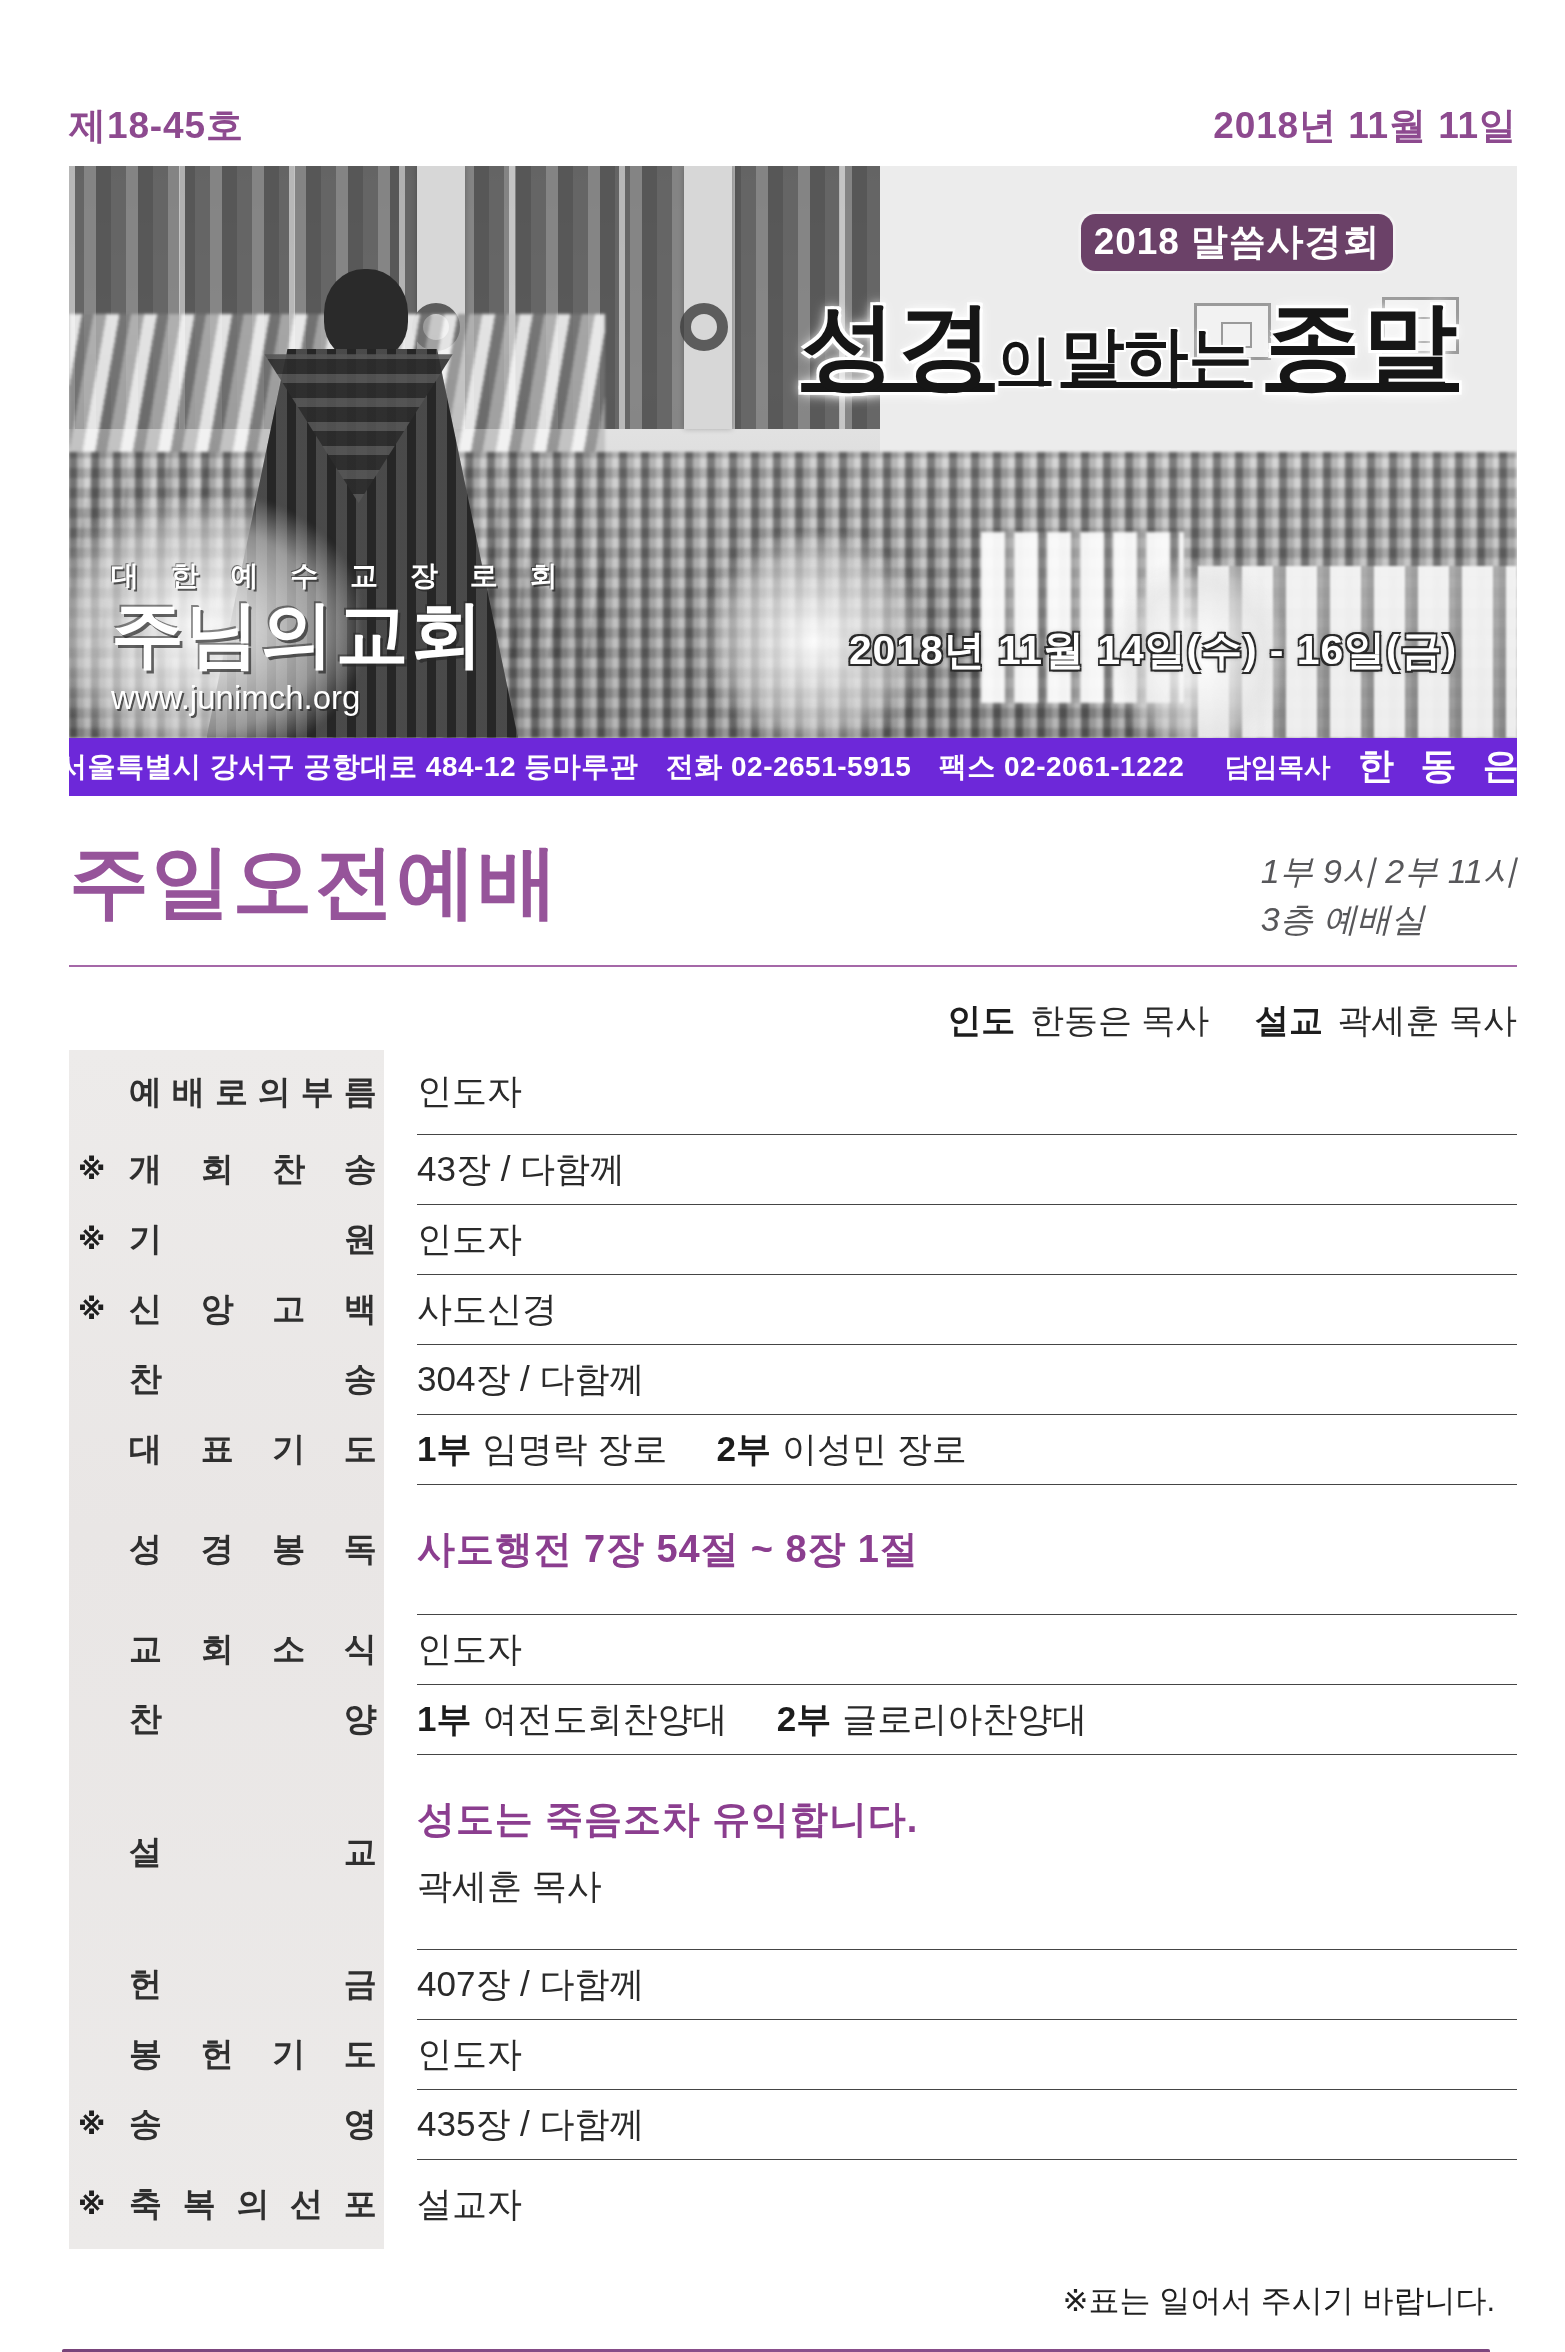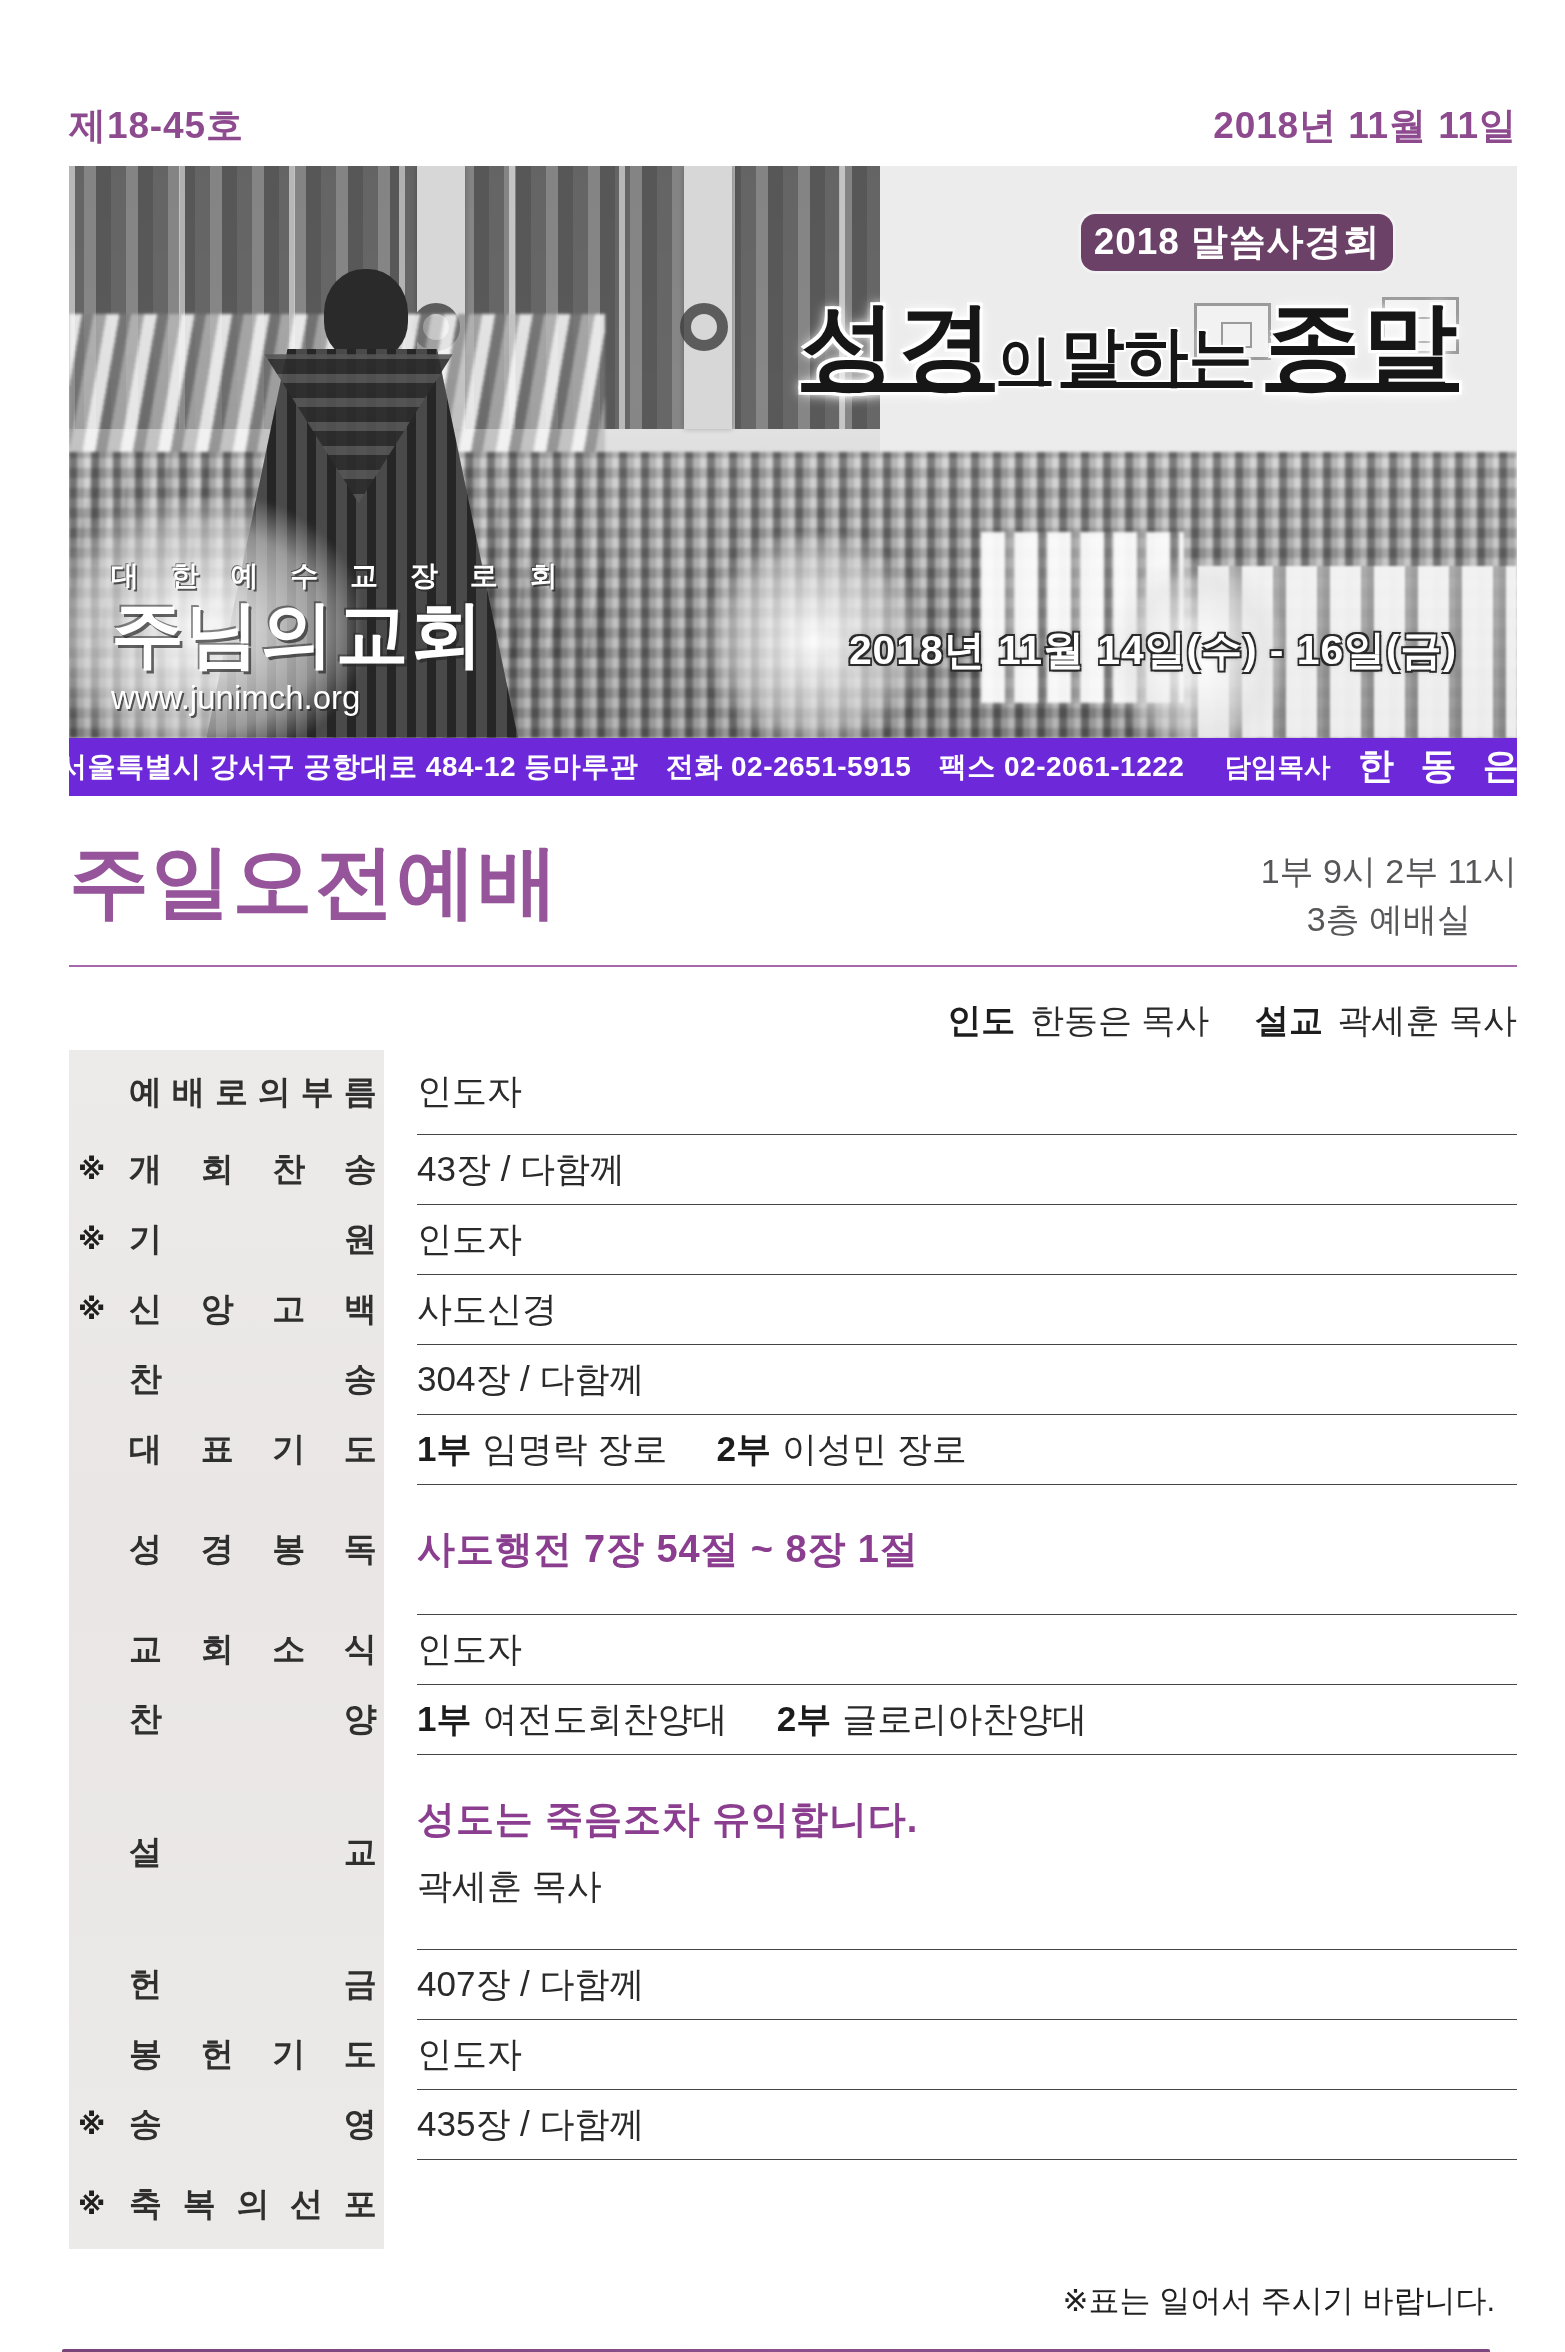--- a/index.html
+++ b/index.html
@@ -99,21 +99,21 @@
   .addr-bar { position:absolute; left:0; right:0; bottom:0; height:58px; background:#6d28d9; z-index:7;
     display:flex; align-items:center; justify-content:center; gap:27.4px; color:#fff; white-space:nowrap; }
   .addr-bar .addr, .addr-bar .phone, .addr-bar .fax { font-size:28px; font-weight:600; letter-spacing:0.5px; }
   .addr-bar .pastor-label { font-size:26.5px; font-weight:600; margin-left:12.8px; }
   .addr-bar .pastor-name { font-size:36px; font-weight:700; letter-spacing:8.2px; }
 
   
   .section-head { margin-top:42px; display:flex; justify-content:space-between; align-items:flex-start;
     border-bottom:2.7px solid #a568a8; padding-bottom:22px; }
   .service-title { font-size:80px; font-weight:600; color:#96549a; letter-spacing:1.8px; line-height:1.1; }
-  .service-times { text-align:center; color:#57575a; font-size:34px; line-height:1.42; padding-top:9.1px; }
+  .service-times { text-align:left; color:#57575a; font-size:34px; line-height:1.42; padding-top:9.1px;font-style:italic; }
 
   
   .leaders { margin-top:31px; display:flex; justify-content:flex-end; align-items:flex-end; gap:14.6px; font-size:34px; }
   .leaders .lbl { font-weight:700; color:#1d1d1d; }
   .leaders .name { color:#2b2b2b; }
   .leaders .gap { width:16.4px; }
 
   
   .table-wrap { position:relative; margin-top:5.5px; }
   .gray-strip { position:absolute; left:0; top:0; bottom:0; width:315px;
@@ -419,20 +419,23 @@
       <div class="w-label">
         <span class="w-marker">※</span>
         <span class="w-chars">
             <span>축</span>
             <span>복</span>
             <span>의</span>
             <span>선</span>
             <span>포</span>
           </span>
       </div>
+      <div class="w-content">
+          <span>설교자</span>
+        </div>
     </div>
 
   </div>
 
   <div class="footnote">※표는 일어서 주시기 바랍니다.</div>
 
   <div class="bottom-rule"></div>
 
 </div>
 

